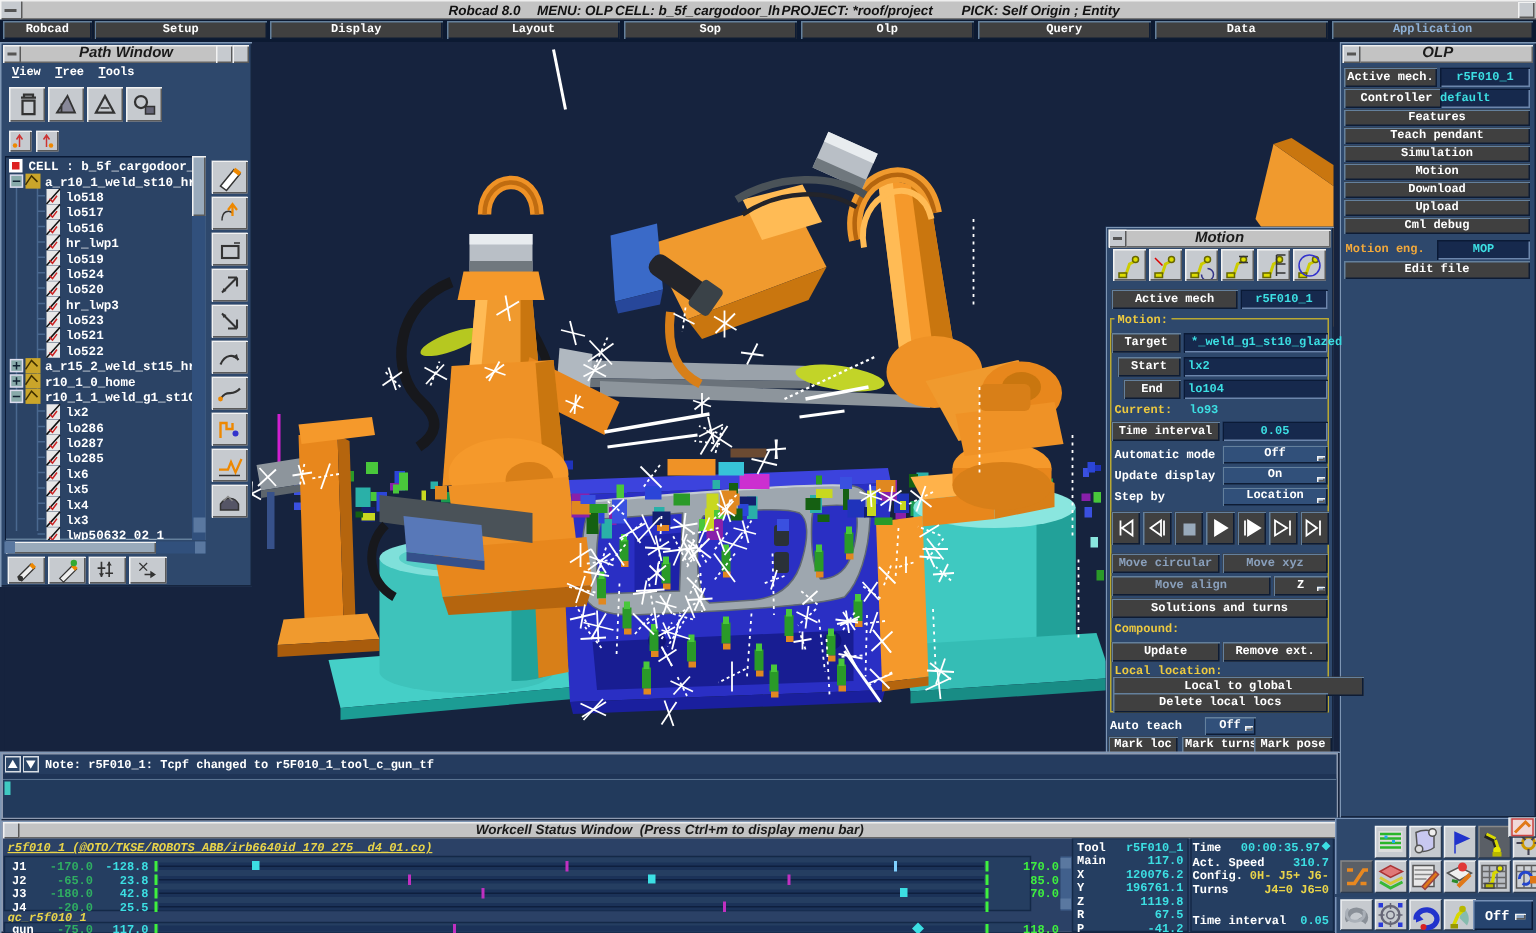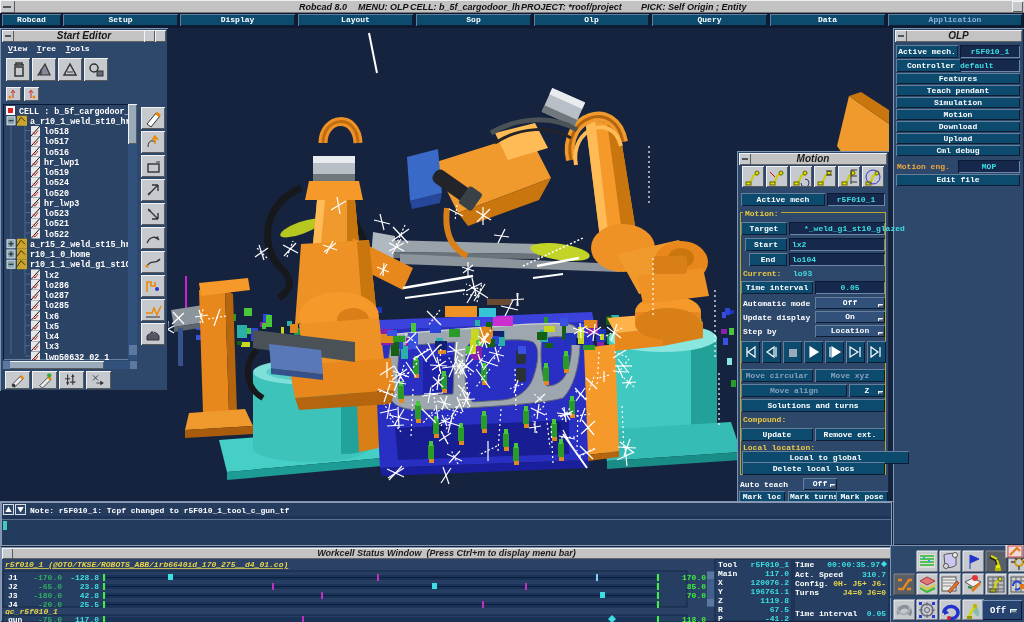--- a/index.html
+++ b/index.html
@@ -1,17 +1,17 @@
 <!DOCTYPE html>
 <html><head><meta charset="utf-8"><style>
 *{margin:0;padding:0;box-sizing:border-box}
 html,body{width:1024px;height:622px;overflow:hidden;background:#16233e}
 body{position:relative;font-family:"Liberation Mono",monospace}
 .a{position:absolute}
-.btn{position:absolute;background:#0c4a6e;color:#fff;font:bold 8px "Liberation Mono",monospace;text-align:center;box-shadow:inset 1px 1px 0 #64809c,inset -1px -1px 0 #0e1c34}
+.btn{position:absolute;background:#404040;color:#fff;font:bold 8px "Liberation Mono",monospace;text-align:center;box-shadow:inset 1px 1px 0 #64809c,inset -1px -1px 0 #0e1c34}
 .fld{position:absolute;background:#16294d;color:#3cdfe3;font:bold 8px "Liberation Mono",monospace;box-shadow:inset 1px 1px 0 #0a1a36,inset -1px -1px 0 #6c86ac}
 .pan{position:absolute;background:#2e486c;box-shadow:inset 1px 1px 0 #7e96b4,inset -1px -1px 0 #16253e}
 .tbar{position:absolute;background:#c3c3c3;box-shadow:inset 1px 1px 0 #eee,inset -1px -1px 0 #666;color:#1a1a1a;font:bold italic 10px "Liberation Sans",sans-serif}
 .gb{position:absolute;background:#c6cacf;box-shadow:inset 1px 1px 0 #f2f2f2,inset -1px -1px 0 #5a5a5a}
 .ylab{position:absolute;color:#ecc93f;font:bold 8px "Liberation Mono",monospace}
 .wlab{position:absolute;color:#fff;font:bold 8px "Liberation Mono",monospace}
 .clab{position:absolute;color:#3cdfe3;font:bold 8px "Liberation Mono",monospace}
 </style></head><body>
 <div class="a" style="left:0;top:0;width:1024px;height:13px;background:#c3c3c3;box-shadow:inset 0 1px 0 #eee,inset 0 -1px 0 #777"></div>
 <div class="gb" style="left:0;top:0;width:15px;height:13px"></div>
@@ -608,21 +608,21 @@
     <line x1="538" y1="398" x2="526" y2="400" stroke="#fff" stroke-width="1.2"></line>
     <line x1="534" y1="405" x2="530" y2="393" stroke="#fff" stroke-width="1.2" stroke-dasharray="2,2"></line>
     <line x1="400" y1="260" x2="470" y2="248" stroke="#fff" stroke-width="2.5"></line>
     <line x1="402" y1="270" x2="462" y2="262" stroke="#fff" stroke-width="2"></line>
     <line x1="534" y1="238" x2="576" y2="230" stroke="#fff" stroke-width="2.5"></line>
     <line x1="530" y1="250" x2="560" y2="246" stroke="#fff" stroke-width="2"></line>
     <line x1="560" y1="406" x2="584" y2="440" stroke="#fff" stroke-width="2"></line>
     <line x1="520" y1="238" x2="580" y2="210" stroke="#fff" stroke-width="1.5" stroke-dasharray="2,2"></line>
   </svg>
 <div class="pan" style="left:0;top:28px;width:168px;height:363px"></div>
-<div class="tbar" style="left:2px;top:30px;width:164px;height:12px;text-align:center;line-height:12px">Start Editor</div>
+<div class="tbar" style="left:2px;top:30px;width:164px;height:12px;text-align:center;line-height:12px">Path Window</div>
 <div class="gb" style="left:2px;top:30px;width:12px;height:12px"></div>
 <div class="a" style="left:5px;top:35px;width:6px;height:2px;background:#555"></div>
 <div class="gb" style="left:144px;top:30px;width:11px;height:12px"></div>
 <div class="gb" style="left:155px;top:30px;width:11px;height:12px"></div>
 <div class="wlab" style="left:8px;top:44px"><u>V</u>iew&nbsp; <u>T</u>ree&nbsp; <u>T</u>ools</div>
 <div class="gb" style="left:6px;top:58px;width:24px;height:23px"></div>
 <svg class="a" style="left:7px;top:59px" width="22" height="21" viewBox="0 0 22 21">
     <path d="M7 6h10M9 6v-2h6v2M8 8h8v9h-8z" stroke="#333" fill="none" stroke-width="1.5"></path>
   </svg>
 <div class="gb" style="left:32px;top:58px;width:24px;height:23px"></div>
@@ -918,21 +918,21 @@
     <path d="M4 16 L8 15 L10 9 L14 7" fill="none" stroke="#cc0" stroke-width="2"></path>
     <circle cx="14" cy="6" r="2" fill="#dd0" stroke="#660"></circle>
     <rect x="3" y="15" width="5" height="3" fill="#dd0" stroke="#660"></rect>
     <circle cx="10" cy="10" r="7" fill="none" stroke="#33c"></circle>
   </svg>
 <div class="btn" style="left:741px;top:193px;width:84px;height:13px;line-height:13px">Active mech</div>
 <div class="fld" style="left:827px;top:193px;width:58px;height:13px;line-height:13px;text-align:center">r5F010_1</div>
 <div class="a" style="left:740px;top:212px;width:146px;height:263px;border:1px solid #b8a832"></div>
 <div class="ylab" style="left:743px;top:209px;background:#2e486c;padding:0 2px">Motion:</div>
 <div class="btn" style="left:741px;top:222px;width:46px;height:13px;line-height:13px">Target</div>
-<div class="fld" style="left:789px;top:222px;width:96px;height:13px;line-height:13px;padding-left:15px">*_weld_g1_st10_glazed</div>
+<div class="fld" style="left:789px;top:222px;width:96px;height:13px;line-height:13px;padding-left:5px">*_weld_g1_st10_glazed</div>
 <div class="btn" style="left:745px;top:238px;width:42px;height:13px;line-height:13px">Start</div>
 <div class="fld" style="left:789px;top:238px;width:96px;height:13px;line-height:13px;padding-left:3px">lx2</div>
 <div class="btn" style="left:749px;top:253px;width:38px;height:13px;line-height:13px">End</div>
 <div class="fld" style="left:789px;top:253px;width:96px;height:13px;line-height:13px;padding-left:3px">lo104</div>
 <div class="ylab" style="left:743px;top:269px">Current:</div>
 <div class="clab" style="left:793px;top:269px">lo93</div>
 <div class="btn" style="left:741px;top:281px;width:72px;height:13px;line-height:13px">Time interval</div>
 <div class="fld" style="left:815px;top:281px;width:70px;height:13px;line-height:13px;text-align:center">0.05</div>
 <div class="wlab" style="left:743px;top:299px">Automatic mode</div>
 <div class="btn" style="left:815px;top:297px;width:70px;height:12px;line-height:12px;background:#31507a">Off</div>

